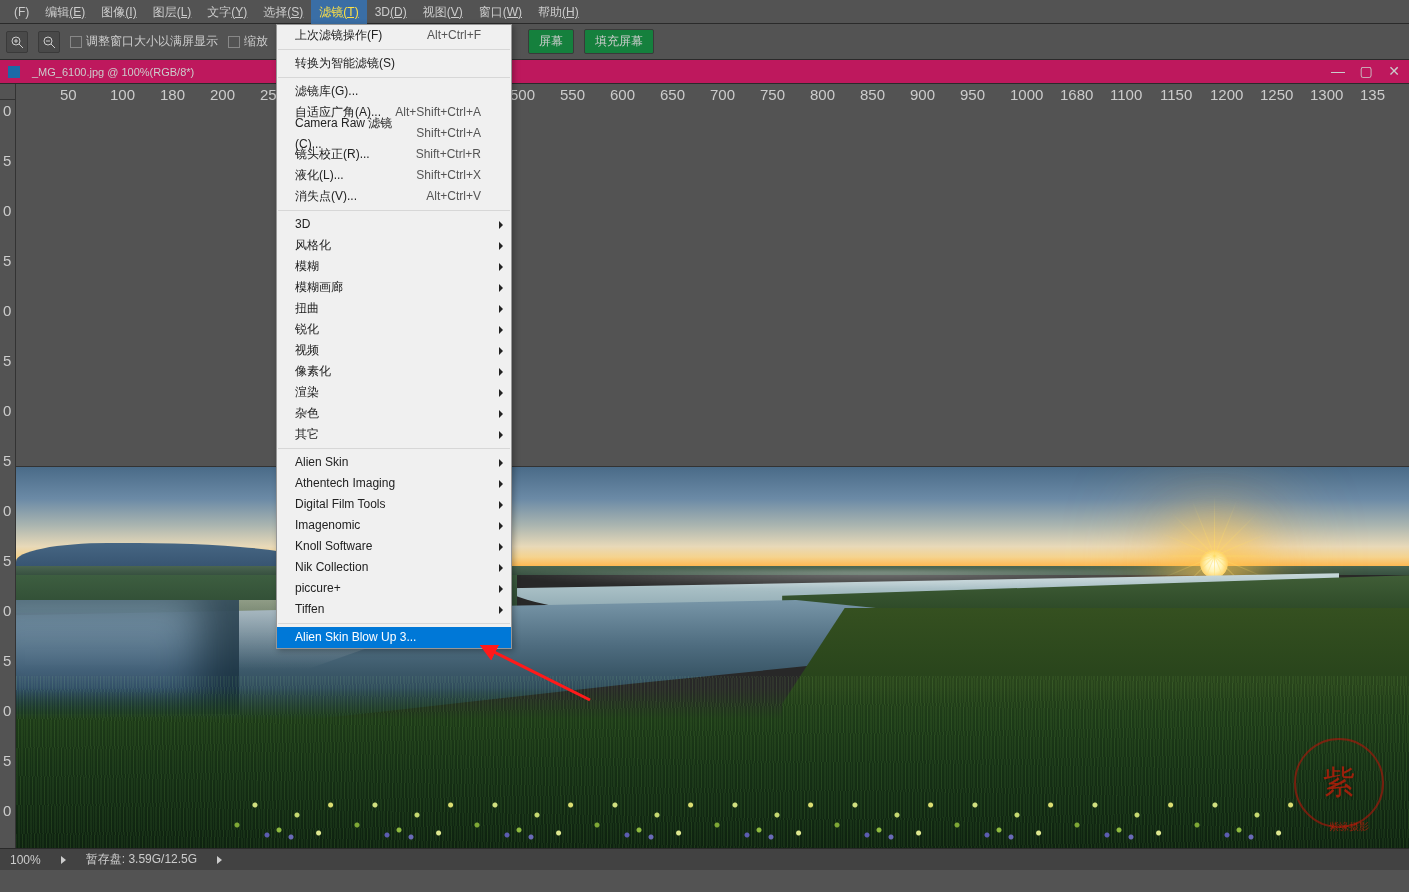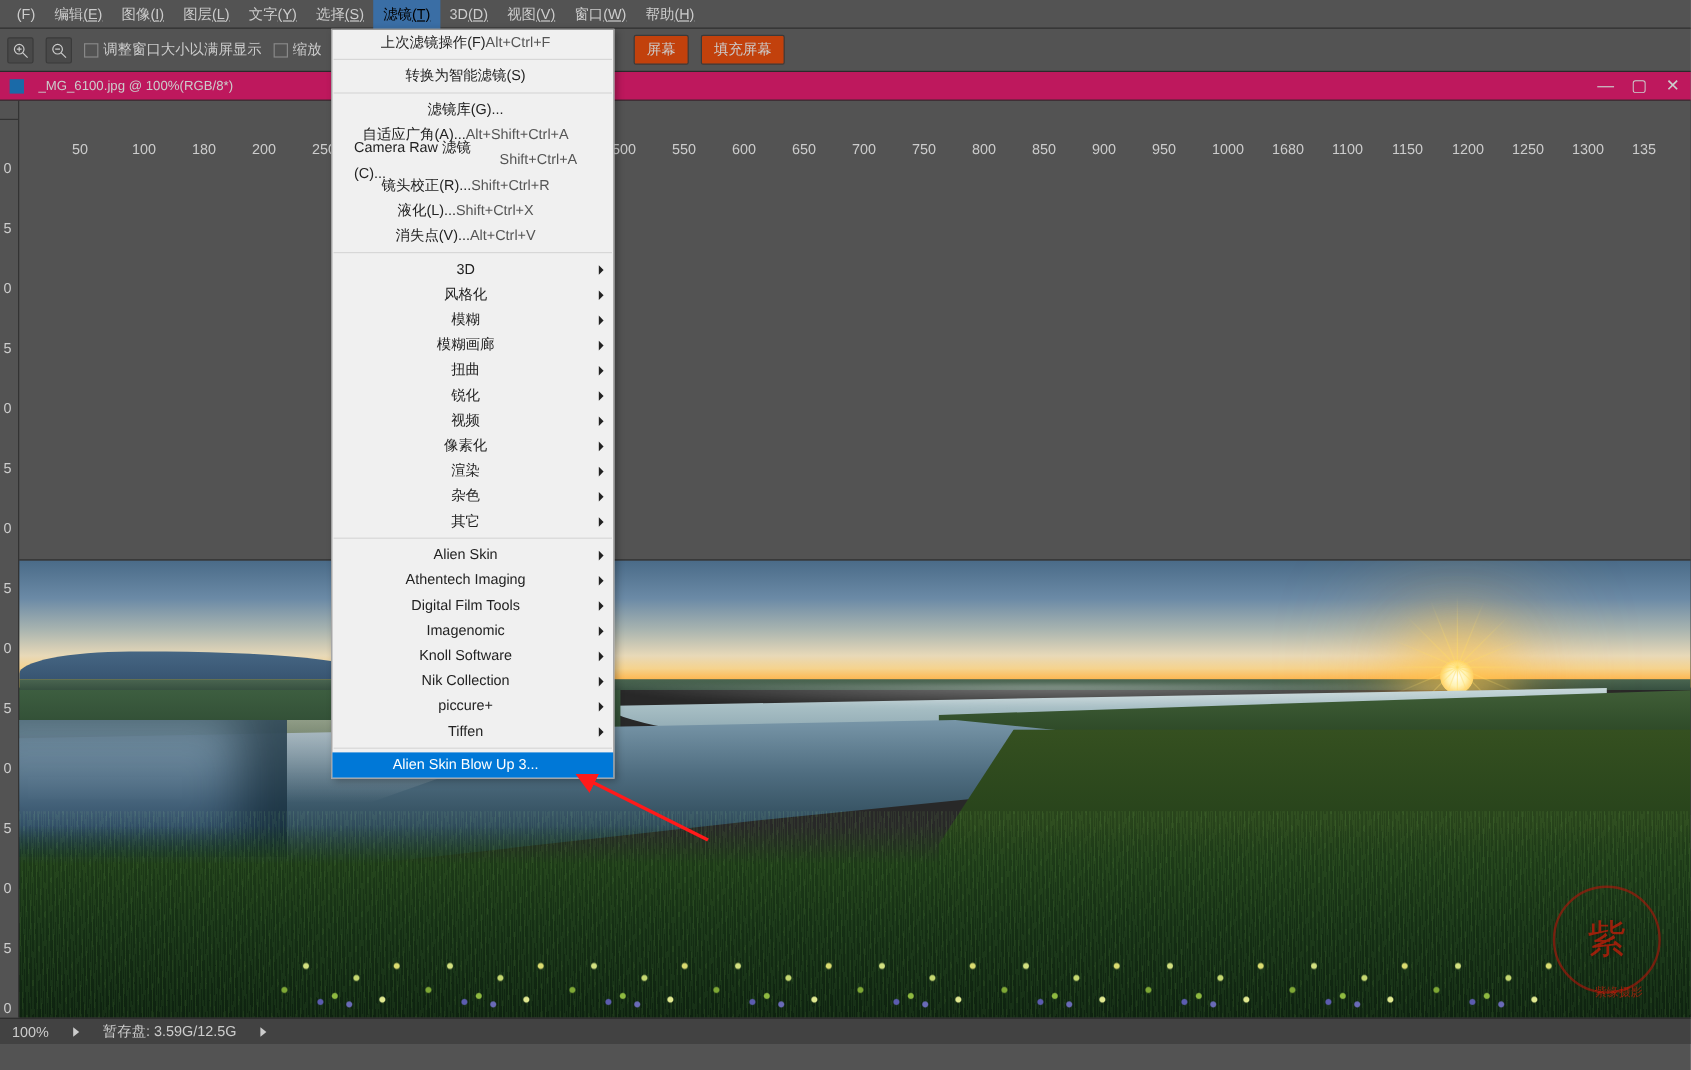--- a/index.html
+++ b/index.html
@@ -1,50 +1,50 @@
 <!DOCTYPE html>
 <html><head>
 <meta charset="utf-8">
 <style>
 * { margin: 0; padding: 0; box-sizing: border-box; font-family: "Microsoft YaHei", Arial, sans-serif; }
 body { background: #535353; width: 1409px; height: 892px; overflow: hidden; position: relative; color: #ccc; font-size: 12px; }
 
 
 .menubar { height: 24px; background: #535353; display: flex; align-items: center; padding: 0 6px; border-bottom: 1px solid #2a2a2a; }
 .menu-item { padding: 0 8px; height: 24px; line-height: 24px; cursor: default; }
-.menu-item.active { background: #3a6ea5; color: #000000; }
+.menu-item.active { background: #3a6ea5; color: #fde047; }
 .menu-hotkey { text-decoration: underline; }
 
 
 .optionsbar { height: 36px; background: #535353; display: flex; align-items: center; padding: 0 6px; gap: 10px; border-bottom: 1px solid #2a2a2a; }
 .tool-icon { width: 22px; height: 22px; display: flex; align-items: center; justify-content: center; background: #494949; border: 1px solid #3a3a3a; border-radius: 2px; }
 .checkbox-box { width: 12px; height: 12px; border: 1px solid #888; display: inline-block; vertical-align: middle; margin-right: 4px; }
-.opt-button { background: #c2410c; border: 1px solid #3a3a3a; padding: 3px 10px; border-radius: 2px; }
+.opt-button { background: #15803d; border: 1px solid #3a3a3a; padding: 3px 10px; border-radius: 2px; }
 
 
 .dropdown { position: absolute; top: 24px; left: 276px; width: 236px; background: #f0f0f0; color: #222; border: 1px solid #979797; box-shadow: 2px 2px 6px rgba(0,0,0,.3); z-index: 100; }
-.dd-item { height: 21px; line-height: 21px; padding: 0 30px 0 18px; position: relative; display: flex; justify-content: center; align-items: center; }
+.dd-item { height: 21px; line-height: 21px; padding: 0 30px 0 18px; position: relative; display: flex; justify-content: space-between; align-items: center; }
 .dd-item.selected { background: #0078d7; color: #fff; }
 .dd-sep { height: 1px; background: #d7d7d7; margin: 3px 1px; }
 .dd-shortcut { color: #555; }
 .dd-arrow { position: absolute; right: 8px; top: 50%; transform: translateY(-50%); width: 0; height: 0; border-top: 4px solid transparent; border-bottom: 4px solid transparent; border-left: 4px solid #222; }
 
 
 .docbar { height: 24px; background: #be185d; display: flex; align-items: center; padding: 0 8px; border-bottom: 1px solid #2a2a2a; position: relative; }
 .doc-tab { padding: 2px 8px; font-size: 11px; }
 .doc-icon { width: 12px; height: 12px; background: #1a6aa8; margin-right: 4px; display: inline-block; vertical-align: middle; }
 .win-controls { position: absolute; right: 6px; top: 2px; display: flex; gap: 10px; }
 .win-btn { width: 18px; height: 18px; display: flex; align-items: center; justify-content: center; color: #ccc; font-size: 14px; }
 
 
 .canvas-area { position: relative; height: 764px; display: flex; background: #282828; }
 .ruler-v { width: 16px; background: #535353; border-right: 1px solid #333; position: relative; overflow: hidden; }
 .ruler-h { height: 16px; background: #535353; border-bottom: 1px solid #333; position: relative; overflow: hidden; flex: 1; }
 .ruler-corner { width: 16px; height: 16px; background: #535353; border-right: 1px solid #333; border-bottom: 1px solid #333; }
-.ruler-tick { position: absolute; color: #ccc; font-size: 12px; margin-top: 31px; }
+.ruler-tick { position: absolute; color: #ccc; font-size: 15px; }
 
 .canvas-wrap { flex: 1; display: flex; flex-direction: column; }
 .image-zone { flex: 1; position: relative; overflow: hidden; }
 
 
 .landscape { position: absolute; inset: 0; }
 .sky { position: absolute; top: 0; left: 0; right: 0; height: 28%;
   background: linear-gradient(180deg, #4a6b88 0%, #6b8aa6 30%, #aab5b0 55%, #e8d9b8 75%, #f5d38e 85%, #ffb347 95%); }
 .sun { position: absolute; top: 22%; right: 13%; width: 28px; height: 28px; background: radial-gradient(circle, #fffef0 0%, #fff2b0 40%, #ffd060 70%, rgba(255,180,50,0) 100%); border-radius: 50%;
   box-shadow: 0 0 40px 30px rgba(255,200,80,.5), 0 0 80px 60px rgba(255,180,60,.25); }

